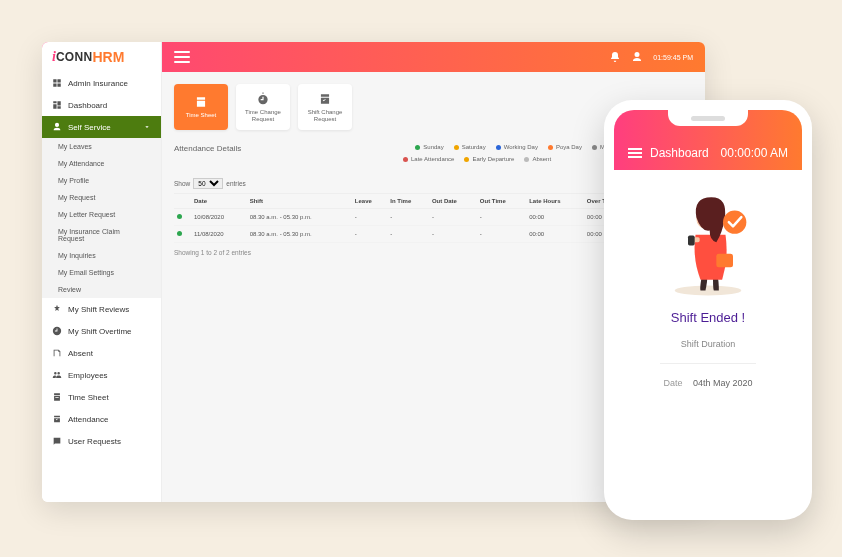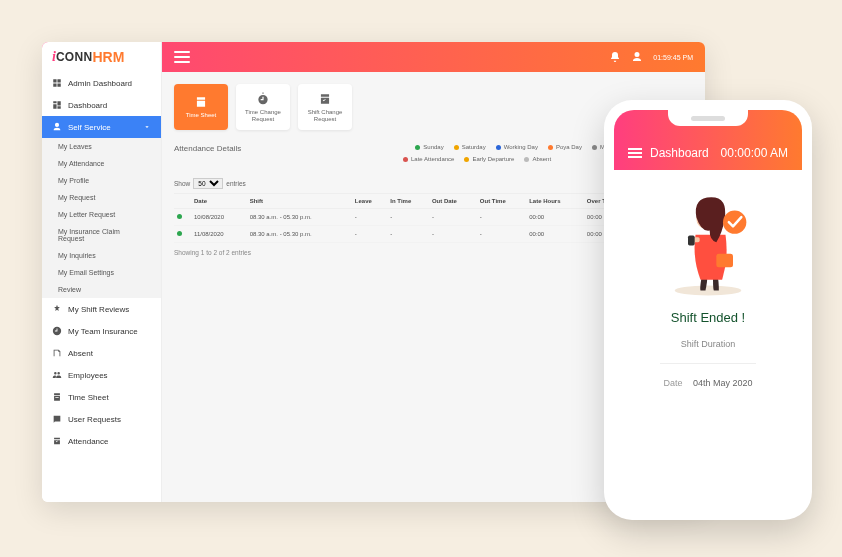--- a/index.html
+++ b/index.html
@@ -34,21 +34,21 @@
 .logo-conn { color: #333; font-weight: 700; font-size: 12px; letter-spacing: 0.3px; }
 .logo-hrm { color: #ff7a2f; font-size: 14px; font-weight: 700; }
 
 .sidebar {
   position: absolute; left: 0; top: 30px; bottom: 0; width: 120px;
   background: #fff; border-right: 1px solid #eee;
   font-size: 8px; color: #333; overflow: hidden;
 }
 .side-item { display: flex; align-items: center; gap: 6px; padding: 6px 10px; cursor: pointer; }
 .side-item svg { width: 10px; height: 10px; fill: #555; }
-.side-item.dark { background: #3b82f6; color: #fff; justify-content: space-between; }
+.side-item.dark { background: #4d7c0f; color: #fff; justify-content: space-between; }
 .side-item.dark svg { fill: #fff; }
 .side-sub { background: #f3f3f3; color: #555; font-size: 7px; padding: 5px 16px; cursor: pointer; }
 
 .main {
   position: absolute; left: 120px; top: 30px; right: 0; bottom: 0;
   background: #f6f6f6; padding: 12px; overflow: hidden;
 }
 .cards { display: flex; gap: 8px; margin-bottom: 14px; }
 .card {
   width: 54px; height: 46px; background: #fff; border-radius: 4px;
@@ -90,21 +90,21 @@
   justify-content: space-between;
 }
 .phone-header .left { display:flex; align-items:center; gap:8px; }
 .phone-hamburger { width: 14px; height: 10px; display: flex; flex-direction: column; justify-content: space-between; cursor:pointer;}
 .phone-hamburger span { height: 2px; background: #fff; }
 .phone-title { font-size: 12px; }
 .phone-time { font-size: 12px; }
 
 .phone-body { padding: 18px 14px 10px; text-align: center; }
 .illus { width: 100px; height: 110px; margin: 0 auto 12px; position: relative; }
-.shift-ended { font-size: 13px; color: #14532d; margin-bottom: 14px; }
+.shift-ended { font-size: 13px; color: #4c1d95; margin-bottom: 14px; }
 .shift-dur-label { font-size: 9px; color: #888; margin-bottom: 6px; }
 .shift-dur { font-size: 22px; color: #222; letter-spacing: 1px; font-weight: 500; margin-bottom: 4px;}
 .divider { height:1px; background:#eee; width:60%; margin: 14px auto; }
 .date-row { font-size: 9px; color: #666; }
 .date-row .lab { color:#999; margin-right: 8px; }
 </style>
 </head>
 <body>
 
 <div class="desktop-frame">
@@ -130,21 +130,21 @@
         </svg>
       <span>01:59:45 PM</span>
     </div>
   </div>
 
   <div class="sidebar">
     <div class="side-item">
       <svg viewBox="0 0 24 24">
           <path d="M3 3h8v8H3zm10 0h8v8h-8zm-10 10h8v8H3zm10 0h8v8h-8z"></path>
         </svg>
-      <span>Admin Dashboard</span>
+      <span>Admin Insurance</span>
     </div>
     <div class="side-item">
       <svg viewBox="0 0 24 24">
           <path d="M3 3h8v5H3zm10 0h8v10h-8zM3 10h8v11H3zm10 5h8v6h-8z"></path>
         </svg>
       <span>Dashboard</span>
     </div>
     <div class="side-item dark">
       <div style="display:flex;align-items:center;gap:6px;">
         <svg viewBox="0 0 24 24">
@@ -169,21 +169,21 @@
     <div class="side-item">
       <svg viewBox="0 0 24 24">
           <path d="M12 2l2 5h5l-4 4 1 6-4-3-4 3 1-6-4-4h5z"></path>
         </svg>
       <span>My Shift Reviews</span>
     </div>
     <div class="side-item">
       <svg viewBox="0 0 24 24">
           <path d="M12 2a10 10 0 1 0 10 10A10 10 0 0 0 12 2zm1 11H7v-2h4V6h2z"></path>
         </svg>
-      <span>My Team Insurance</span>
+      <span>My Shift Overtime</span>
     </div>
     <div class="side-item">
       <svg viewBox="0 0 24 24">
           <path d="M4 4h12l4 4v12H4zM6 6v14h12V9h-3V6z"></path>
         </svg>
       <span>Absent</span>
     </div>
     <div class="side-item">
       <svg viewBox="0 0 24 24">
           <path d="M8 11a3 3 0 1 0-3-3 3 3 0 0 0 3 3zm8 0a3 3 0 1 0-3-3 3 3 0 0 0 3 3zm-8 2c-3 0-6 1.5-6 4v2h7v-2c0-1 .4-2 1.2-2.8A11 11 0 0 0 8 13zm8 0c-3 0-6 1.5-6 4v2h12v-2c0-2.5-3-4-6-4z"></path>
@@ -191,29 +191,29 @@
       <span>Employees</span>
     </div>
     <div class="side-item">
       <svg viewBox="0 0 24 24">
           <path d="M5 3h14v4H5zm0 6h14v12H5zm3 3v2h8v-2z"></path>
         </svg>
       <span>Time Sheet</span>
     </div>
     <div class="side-item">
       <svg viewBox="0 0 24 24">
+          <path d="M5 4h14v4H5zm0 6h14v10H5zm4 3l2 2 4-4"></path>
+        </svg>
+      <span>Attendance</span>
+    </div>
+    <div class="side-item">
+      <svg viewBox="0 0 24 24">
           <path d="M4 4h16v14H7l-3 3z"></path>
         </svg>
       <span>User Requests</span>
-    </div>
-    <div class="side-item">
-      <svg viewBox="0 0 24 24">
-          <path d="M5 4h14v4H5zm0 6h14v10H5zm4 3l2 2 4-4"></path>
-        </svg>
-      <span>Attendance</span>
     </div>
   </div>
 
   <div class="main">
     <div class="cards">
       <div class="card active">
         <svg viewBox="0 0 24 24">
             <path d="M5 4h14v4H5zm0 6h14v10H5z"></path>
           </svg>
         <span class="card-label">Time Sheet</span>

